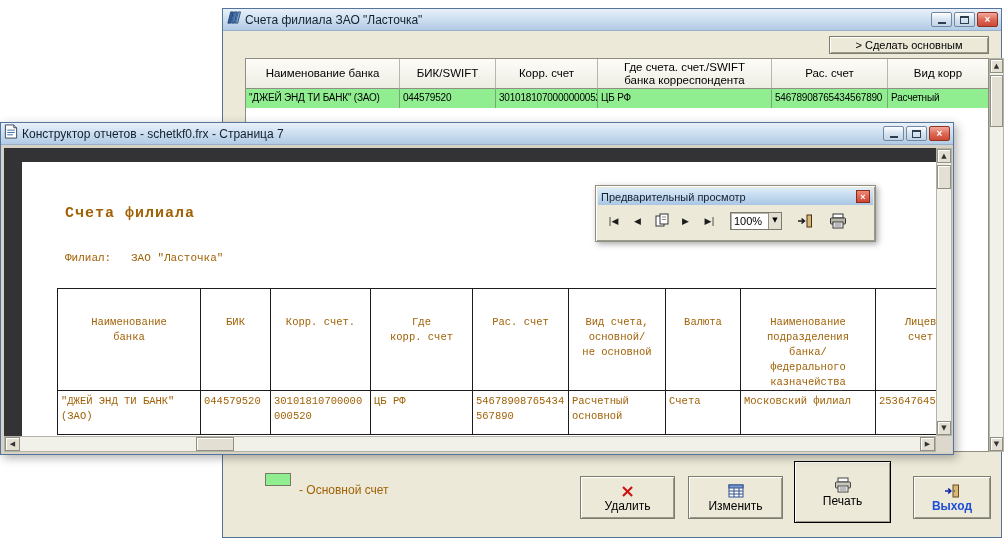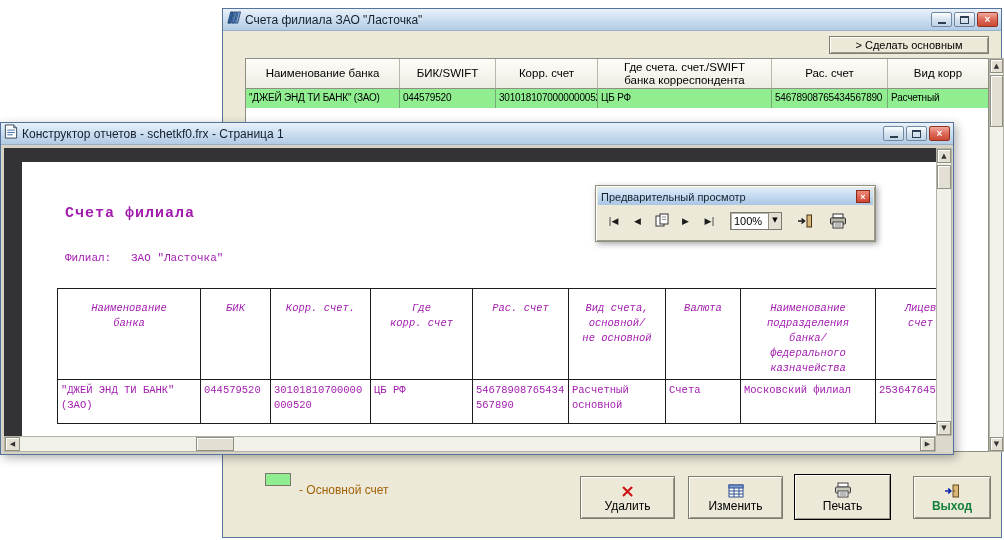--- a/index.html
+++ b/index.html
@@ -50,50 +50,50 @@
   .sb-thumb { position:absolute; left:0; right:0; background:#e3e0d3; border:1px solid #8f8f82;
     box-shadow:inset 1px 1px 0 #fff; }
 
   #legend-swatch { position:absolute; left:42px; top:464px; width:26px; height:13px;
     background:#90ee90; border:1px solid #787868; }
   #legend-label { position:absolute; left:76px; top:462px; font-size:12px; color:#a16207;margin-top:12px; }
 
   .bigbtn { position:absolute; top:467px; width:95px; height:43px;
     display:flex; flex-direction:column; align-items:center; justify-content:center; gap:1px; }
   #btn-add{left:249px} #btn-del{left:357px} #btn-edit{left:465px}
-  #btn-print{left:571px; top:465px; width:97px; height:46px; border:1px solid #000; }
+  #btn-print{left:571px; top:452px; width:97px; height:62px; border:1px solid #000; }
   #btn-exit{left:690px; width:78px;}
   .bicon { height:17px; display:flex; align-items:center; justify-content:center; }
   .blabel { font-size:12px; line-height:13px; }
-  #btn-exit .blabel { color:#15803d; font-weight:bold; }
+  #btn-exit .blabel { color:#1d4ed8; font-weight:bold; }
   .cross { color:#cc1111; font-size:18px; font-weight:bold; line-height:15px;
     font-family:"DejaVu Sans", sans-serif; }
 
   #cb-row { position:absolute; left:577px; top:508px; display:flex; align-items:center; gap:4px; }
   .cbox { width:13px; height:13px; background:#fff; border:1px solid #666;
     box-shadow:inset 1px 1px 0 #9a9a8c; position:relative; }
   .checkmark { position:absolute; left:2px; top:2px; width:7px; height:4px;
     border-left:2px solid #1b3c9c; border-bottom:2px solid #1b3c9c; transform:rotate(-48deg); }
   #cb-label { font-size:12px;margin-top:44px; }
 
   
   #rep-win { left:0; top:122px; width:954px; height:333px; background:#d6d2c6;
     box-shadow:3px 3px 9px rgba(0,0,0,0.3); }
   #rep-viewport { position:absolute; left:3px; top:25px; width:932px; height:288px;
     background:#333336; overflow:hidden; }
   #rep-page { position:absolute; left:18px; top:14px; width:914px; height:274px; background:#ffffff;
-    font-family:"Liberation Mono","DejaVu Sans Mono",monospace; color:#a21caf; overflow:hidden; }
+    font-family:"Liberation Mono","DejaVu Sans Mono",monospace; color:#a16207; overflow:hidden; }
   #rep-heading { position:absolute; left:43px; top:43px; font-size:15px; font-weight:bold;
     letter-spacing:1px; white-space:pre; }
   #rep-branch { position:absolute; left:43px; top:90px; font-size:11px; white-space:pre; }
   #rep-table { position:absolute; left:35px; top:126px; border-collapse:collapse; table-layout:fixed;
     width:908px; }
   #rep-table td { border:1px solid #1c1c1c; font-size:10.5px; line-height:15px;
     vertical-align:top; white-space:pre-line; overflow:hidden; }
-  .rh { text-align:center; height:91px; padding-top:12px;font-style:italic; }
+  .rh { text-align:center; height:91px; padding-top:26px; }
   .rd { height:44px; padding:3px; }
 
   #rep-vscroll { left:935px; top:25px; width:16px; height:288px; }
   #rep-hscroll { position:absolute; left:3px; top:313px; width:932px; height:16px;
     background:#f2f1e9; border:1px solid #b5b2a6; }
   .sb-left { left:0; top:0; bottom:0; width:15px; line-height:13px; }
   .sb-right { right:0; top:0; bottom:0; width:15px; line-height:13px; }
   .sb-thumb-h { position:absolute; top:0; bottom:0; left:191px; width:38px;
     background:#e3e0d3; border:1px solid #8f8f82; box-shadow:inset 1px 1px 0 #fff; }
   #rep-corner { position:absolute; left:935px; top:313px; width:16px; height:16px; background:#dcd8cb; }
@@ -228,21 +228,21 @@
   <div class="titlebar">
     <span>
       <svg width="14" height="15" viewBox="0 0 14 16">
           <path d="M1 1 h9 l3 3 v11 h-12 z" fill="#fff" stroke="#334455"></path>
           <path d="M10 1 v3 h3" fill="#cfe0f0" stroke="#334455"></path>
           <line x1="3" y1="6.5" x2="11" y2="6.5" stroke="#3366aa"></line>
           <line x1="3" y1="9" x2="11" y2="9" stroke="#3366aa"></line>
           <line x1="3" y1="11.5" x2="9" y2="11.5" stroke="#3366aa"></line>
         </svg>
     </span>
-    <span class="title-text">Конструктор отчетов - schetkf0.frx - Страница 1</span>
+    <span class="title-text">Конструктор отчетов - schetkf0.frx - Страница 7</span>
     <span class="tbtns">
       <span class="tbtn">
           <span class="glyph-min"></span>
         </span>
       <span class="tbtn">
           <span class="glyph-max"></span>
         </span>
       <span class="tbtn red">×</span>
     </span>
   </div>

